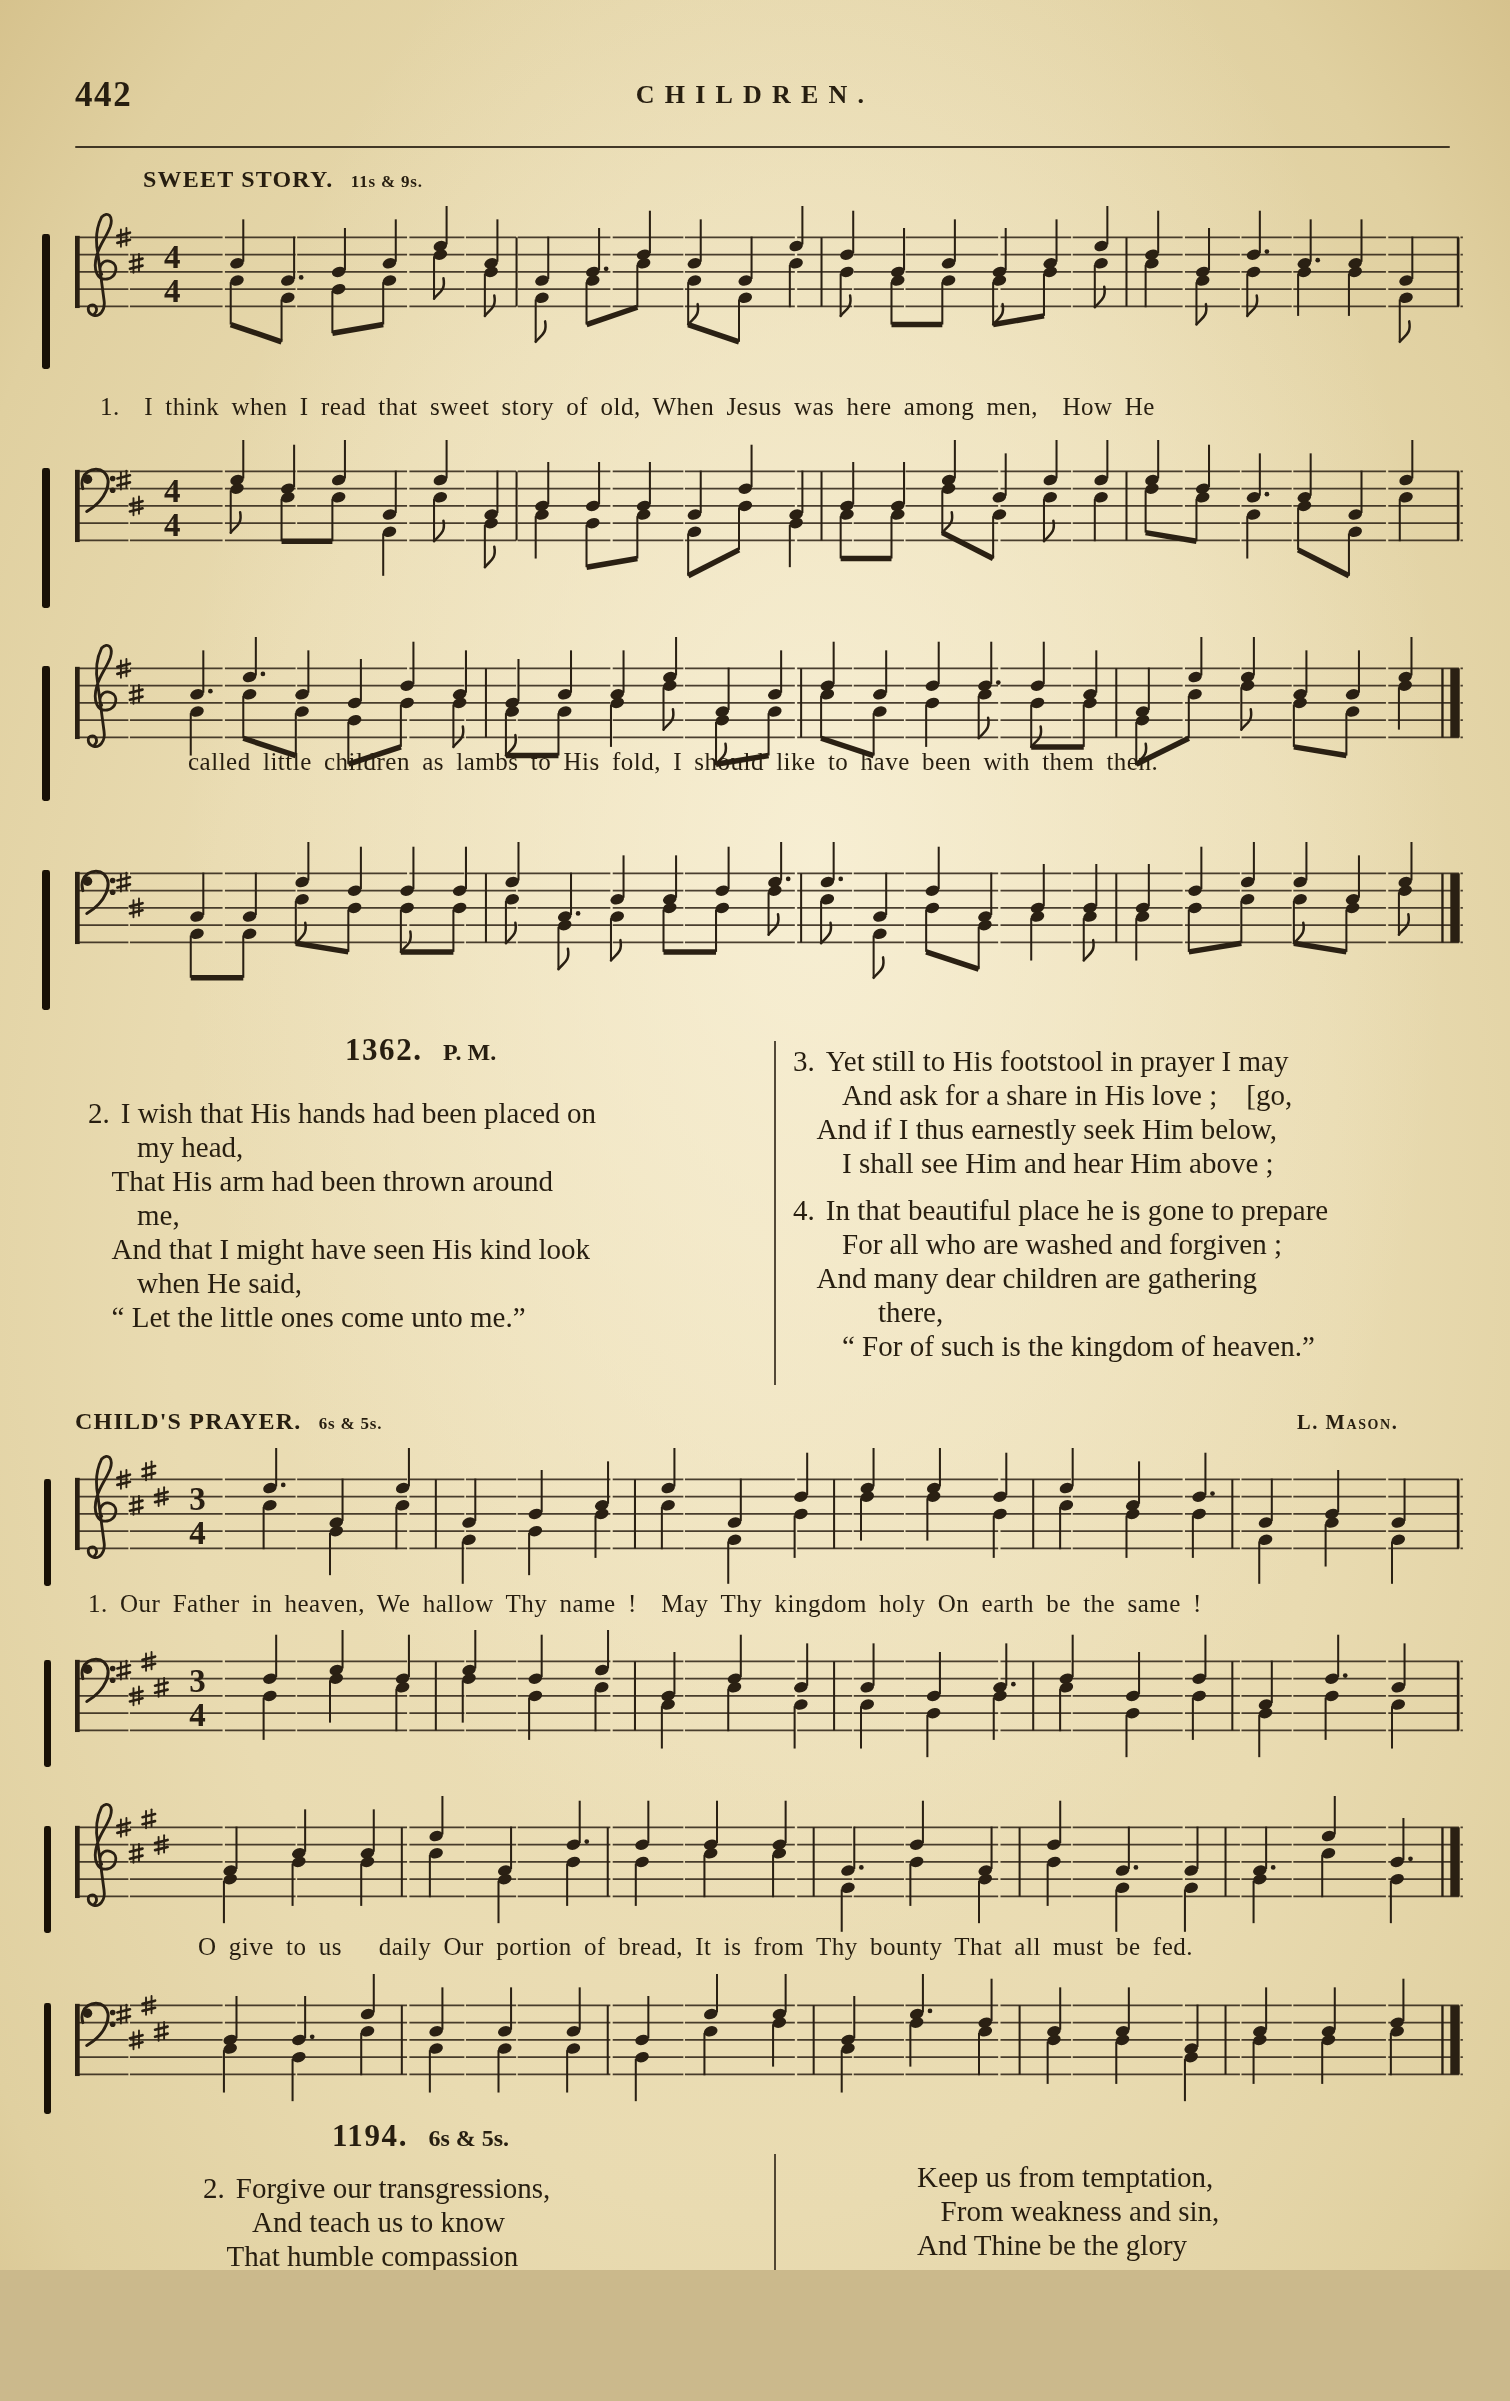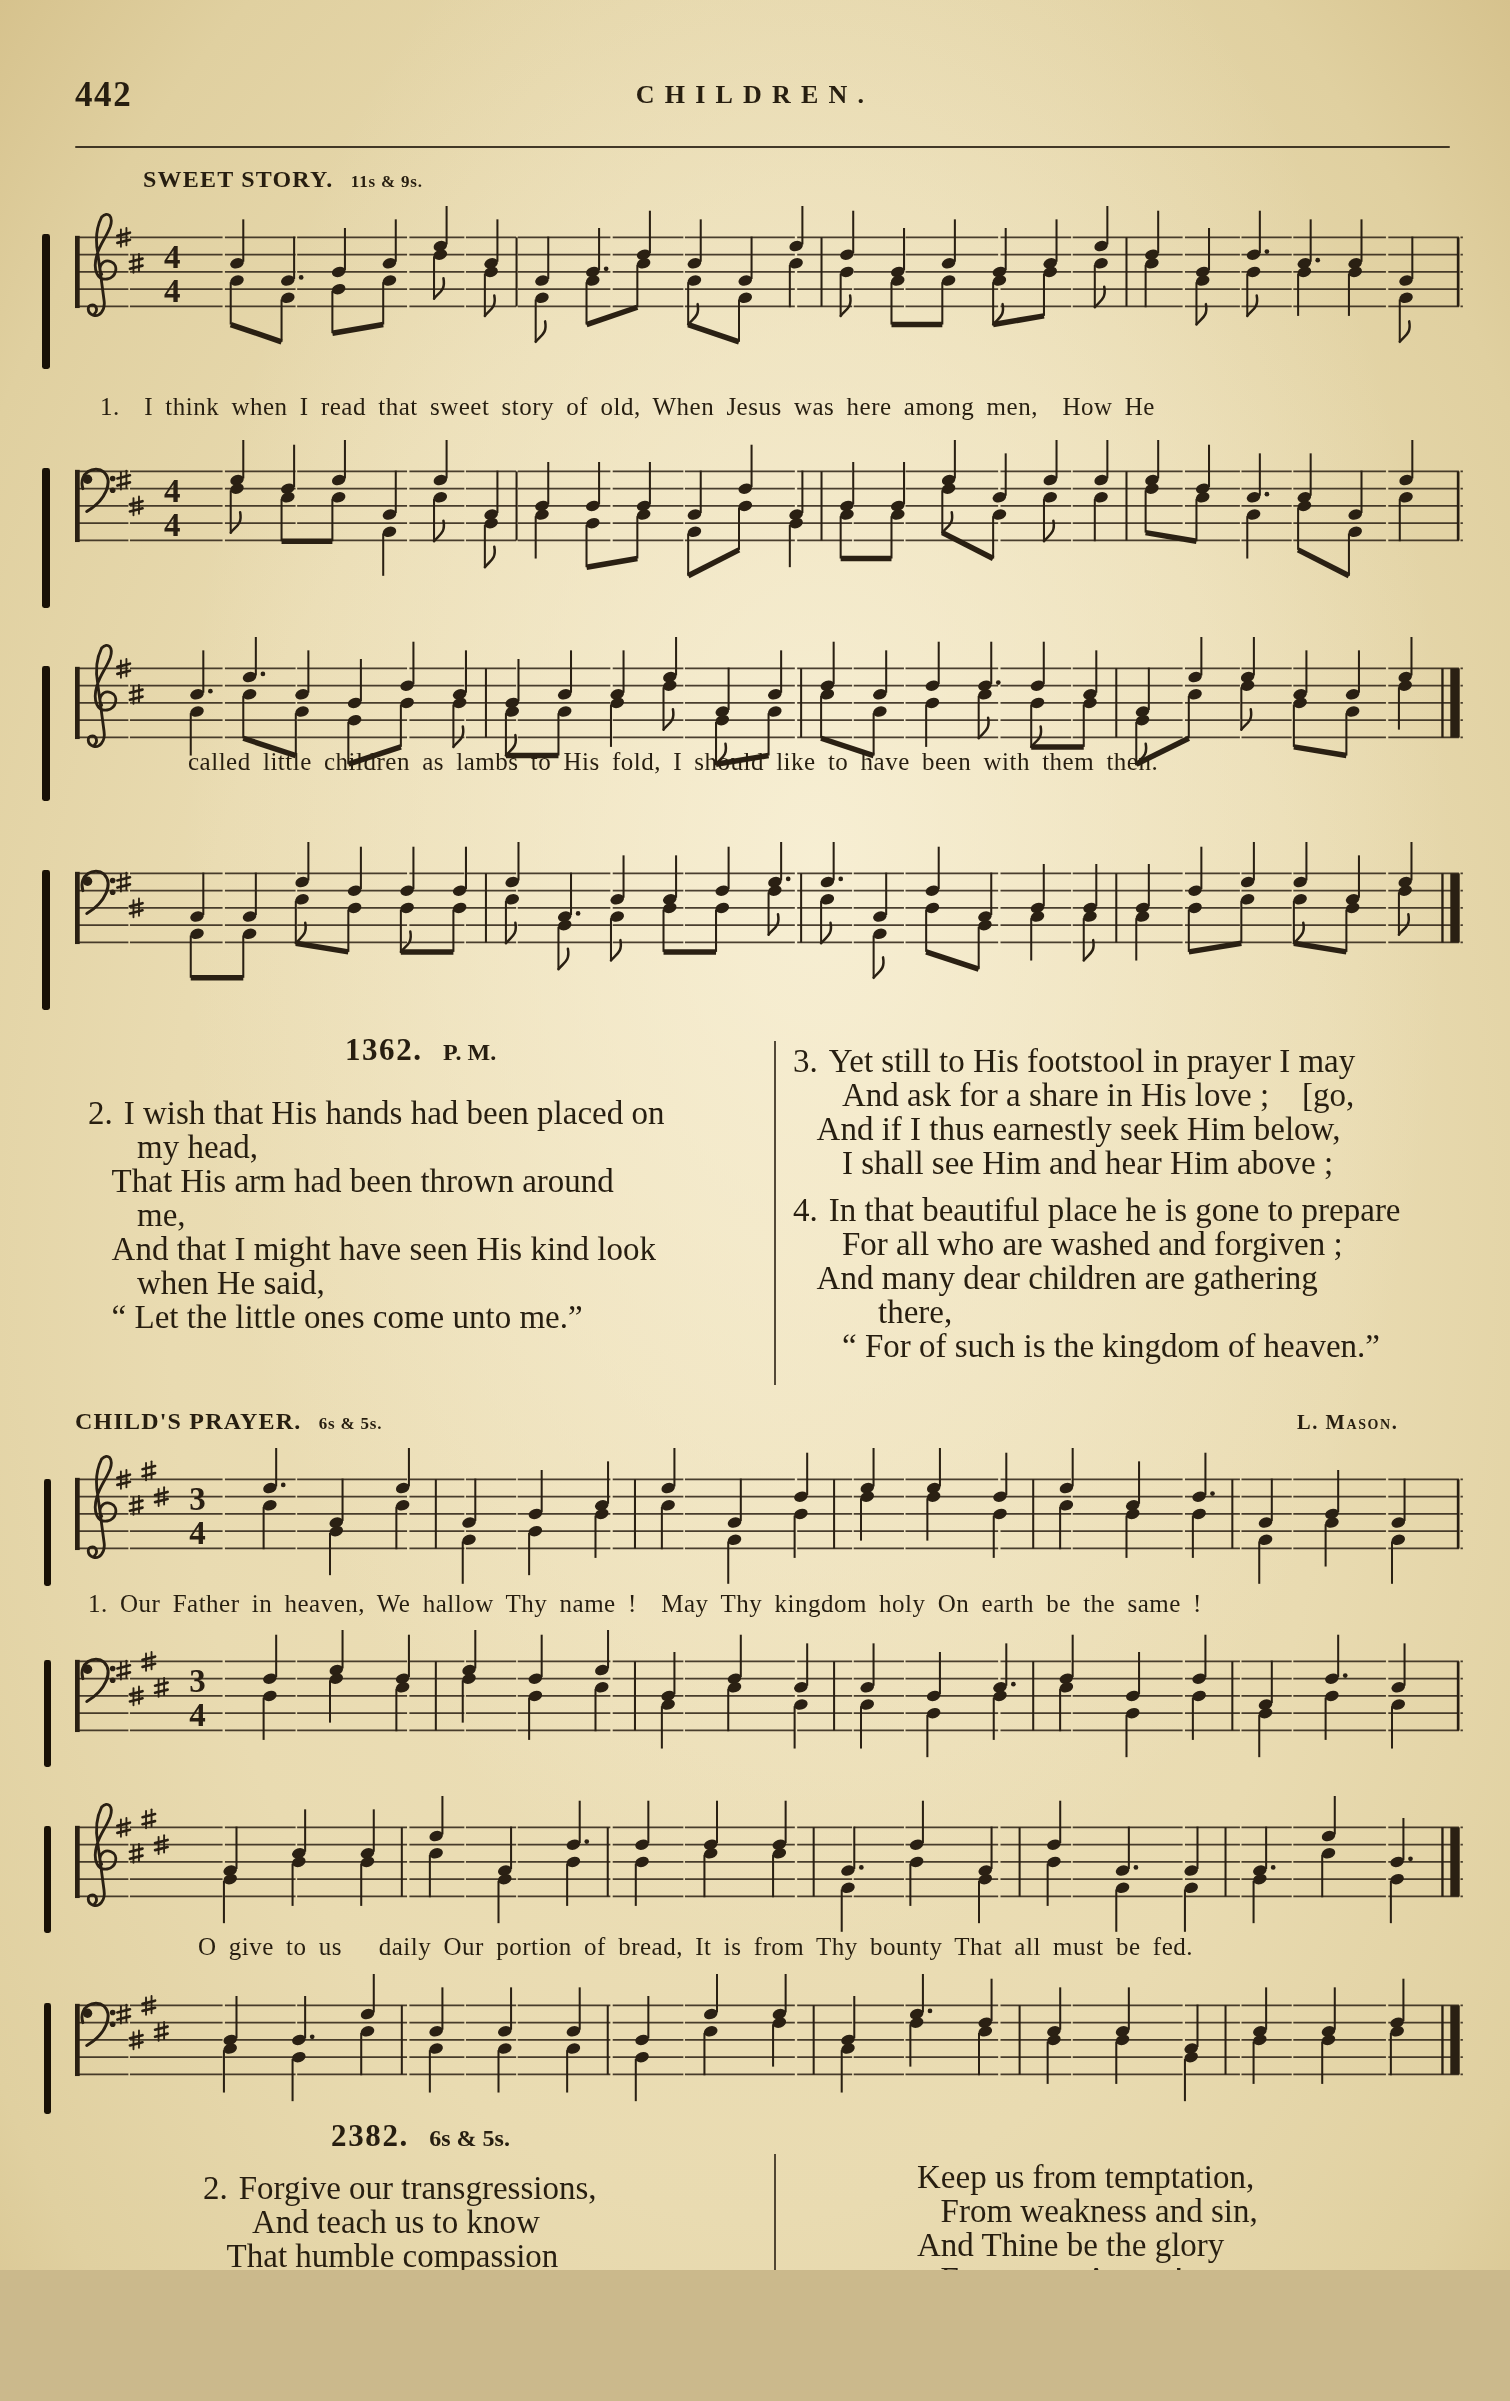--- a/index.html
+++ b/index.html
@@ -17,21 +17,21 @@
   .runhead{width:100%;text-align:center;font-size:26px;font-weight:bold;letter-spacing:10.2px;}
   .tune-title{font-size:24px;font-weight:bold;letter-spacing:1.2px;}
   .tune-meter{font-size:17px;font-weight:bold;margin-left:17.3px;letter-spacing:0.8px;}
   .composer{font-size:20.4px;font-weight:bold;font-variant:small-caps;letter-spacing:1.6px;}
   .hymn-head{width:691px;text-align:center;}
   .hymn-num{font-size:31px;font-weight:bold;letter-spacing:1.6px;}
   .hymn-num-meter{font-size:24px;font-weight:bold;margin-left:20.4px;}
   .staff{position:absolute;left:75px;width:1391px;height:157px;}
   .staff svg{display:block;width:100%;height:100%;}
   .lyric{font-size:25px;white-space:pre;letter-spacing:0.5px;word-spacing:5.5px;}
-  .verses{font-size:33px;line-height:34px;white-space:pre;}
+  .verses{font-size:29px;line-height:34px;white-space:pre;}
   .verse{margin-bottom:12.6px;}
   .vnum{margin-right:11px;}
   .divider{width:2.4px;background:#2a2113;opacity:.8;}
   .smudge{background:#191106;border-radius:2.4px;filter:blur(0.5px);}
   .mark{background:#3a2f1c;border-radius:1.6px;}
 </style>
 </head>
 <body>
 
 <div id="page">
@@ -1110,21 +1110,21 @@
         <ellipse cx="1684.2777777777778" cy="62" rx="8.8" ry="6.4" fill="#2a2013" transform="rotate(-18 1684.2777777777778 62)"></ellipse>
         <ellipse cx="1684.2777777777778" cy="73" rx="8.8" ry="6.4" fill="#2a2013" transform="rotate(-18 1684.2777777777778 73)"></ellipse>
         <line x1="1692.2777777777778" y1="60" x2="1692.2777777777778" y2="6" stroke="#2a2013" stroke-width="2.6"></line>
         <line x1="1676.2777777777778" y1="75" x2="1676.2777777777778" y2="129" stroke="#2a2013" stroke-width="2.6"></line>
         <line x1="1742" y1="40" x2="1742" y2="128" stroke="#2a2013" stroke-width="3"></line>
         <rect x="1752" y="40" width="12" height="88" fill="#2a2013"></rect>
       </svg>
     </div>
 
   <div class="abs hymn-head" style="left:75px;top:2118px;">
-    <span class="hymn-num">2382.</span><span class="hymn-num-meter">6s &amp; 5s.</span>
+    <span class="hymn-num">1194.</span><span class="hymn-num-meter">6s &amp; 5s.</span>
   </div>
   <div class="abs verses" style="left:203px;top:2171px;width:565px;" id="v1363L"><div class="verse"><div class="vline" style="padding-left: 0px;"><span class="vnum">2.</span>Forgive our transgressions,</div><div class="vline" style="padding-left: 49px;">And teach us to know</div><div class="vline" style="padding-left: 23.6px;">That humble compassion</div><div class="vline" style="padding-left: 49px;">That pardons each foe;</div></div></div>
   <div class="abs divider" style="left:774px;top:2154px;height:201px;"></div>
   <div class="abs verses" style="left:917px;top:2160px;width:565px;" id="v1363R"><div class="verse"><div class="vline" style="padding-left: 0px;">Keep us from temptation,</div><div class="vline" style="padding-left: 23.6px;">From weakness and sin,</div><div class="vline" style="padding-left: 0px;">And Thine be the glory</div><div class="vline" style="padding-left: 23.6px;">For ever—Amen !</div></div></div>
 
   <div class="abs smudge" style="left:42px;top:234px;width:7.9px;height:135px;"></div>
   <div class="abs smudge" style="left:42px;top:468px;width:7.9px;height:140px;"></div>
   <div class="abs smudge" style="left:42px;top:666px;width:7.9px;height:135px;"></div>
   <div class="abs smudge" style="left:42px;top:870px;width:7.9px;height:140px;"></div>
   <div class="abs smudge" style="left:44px;top:1479px;width:7px;height:107px;"></div>

